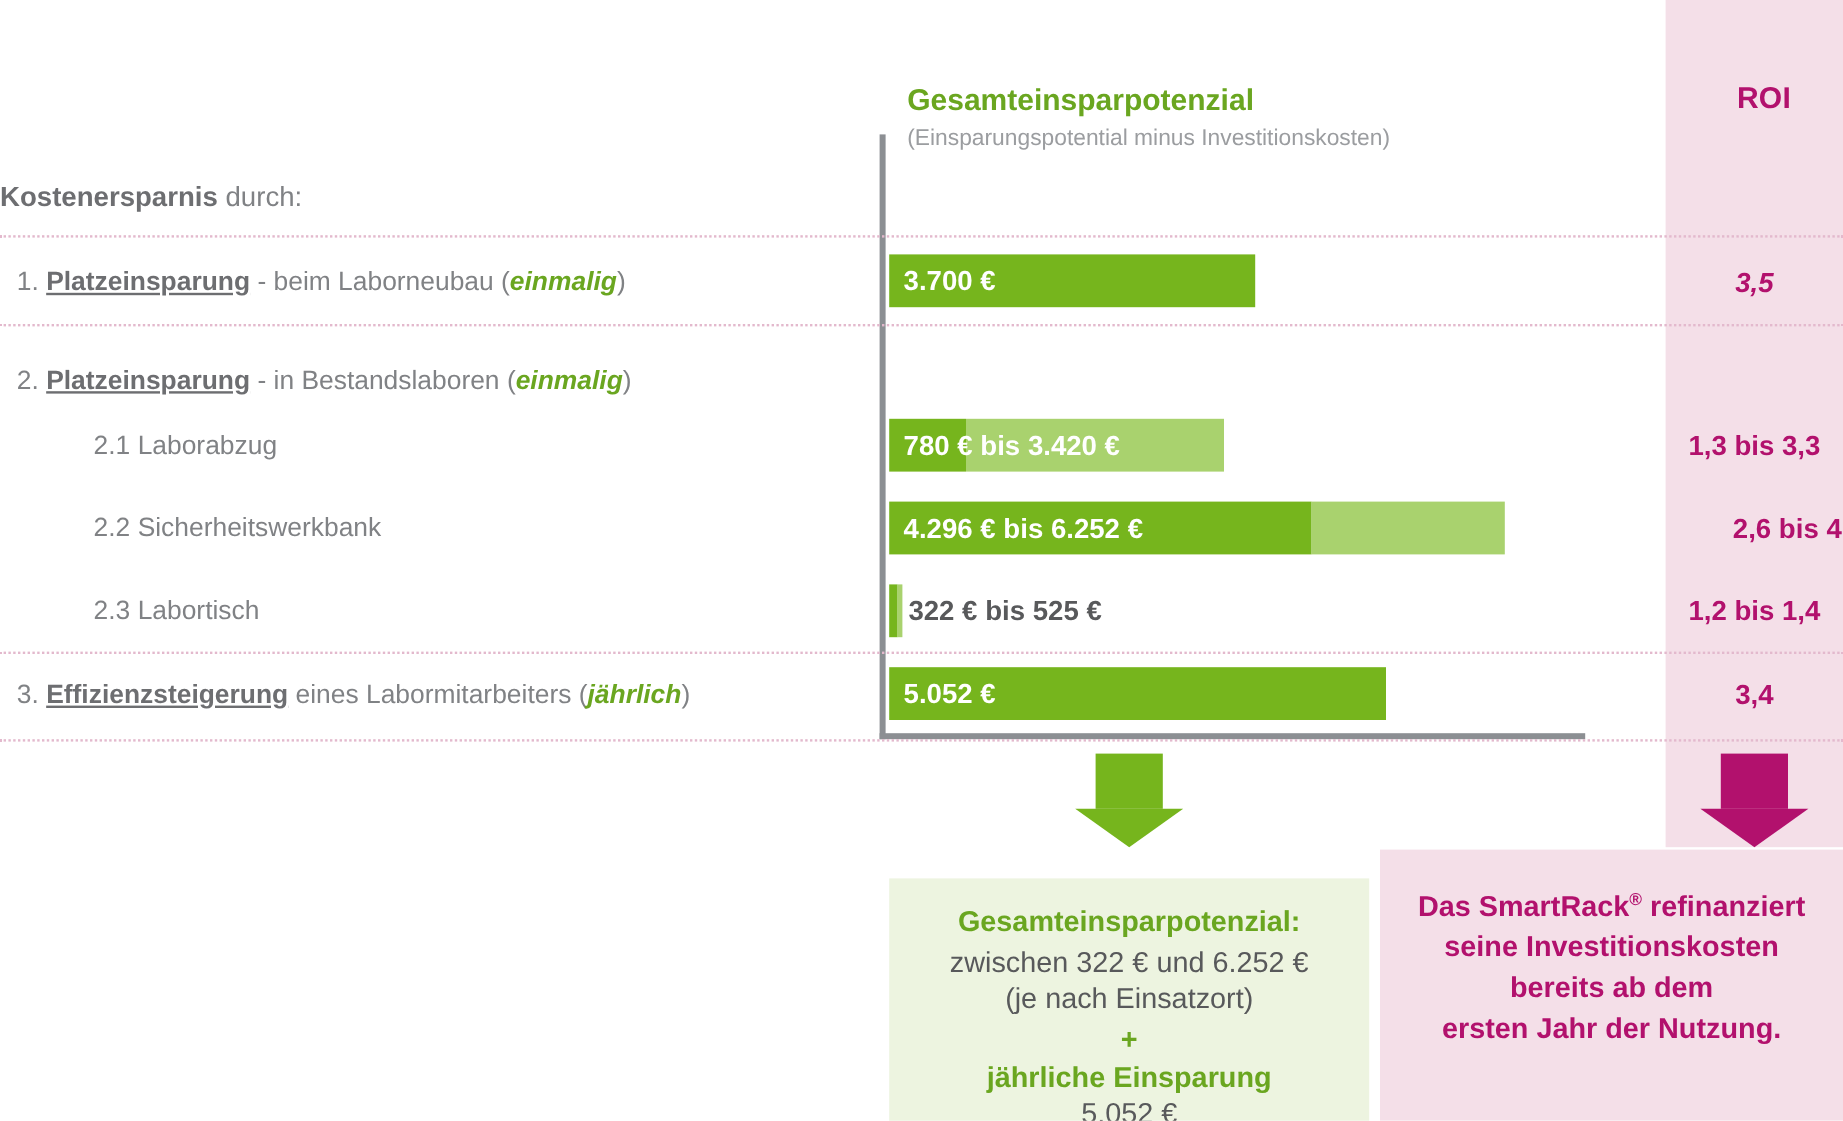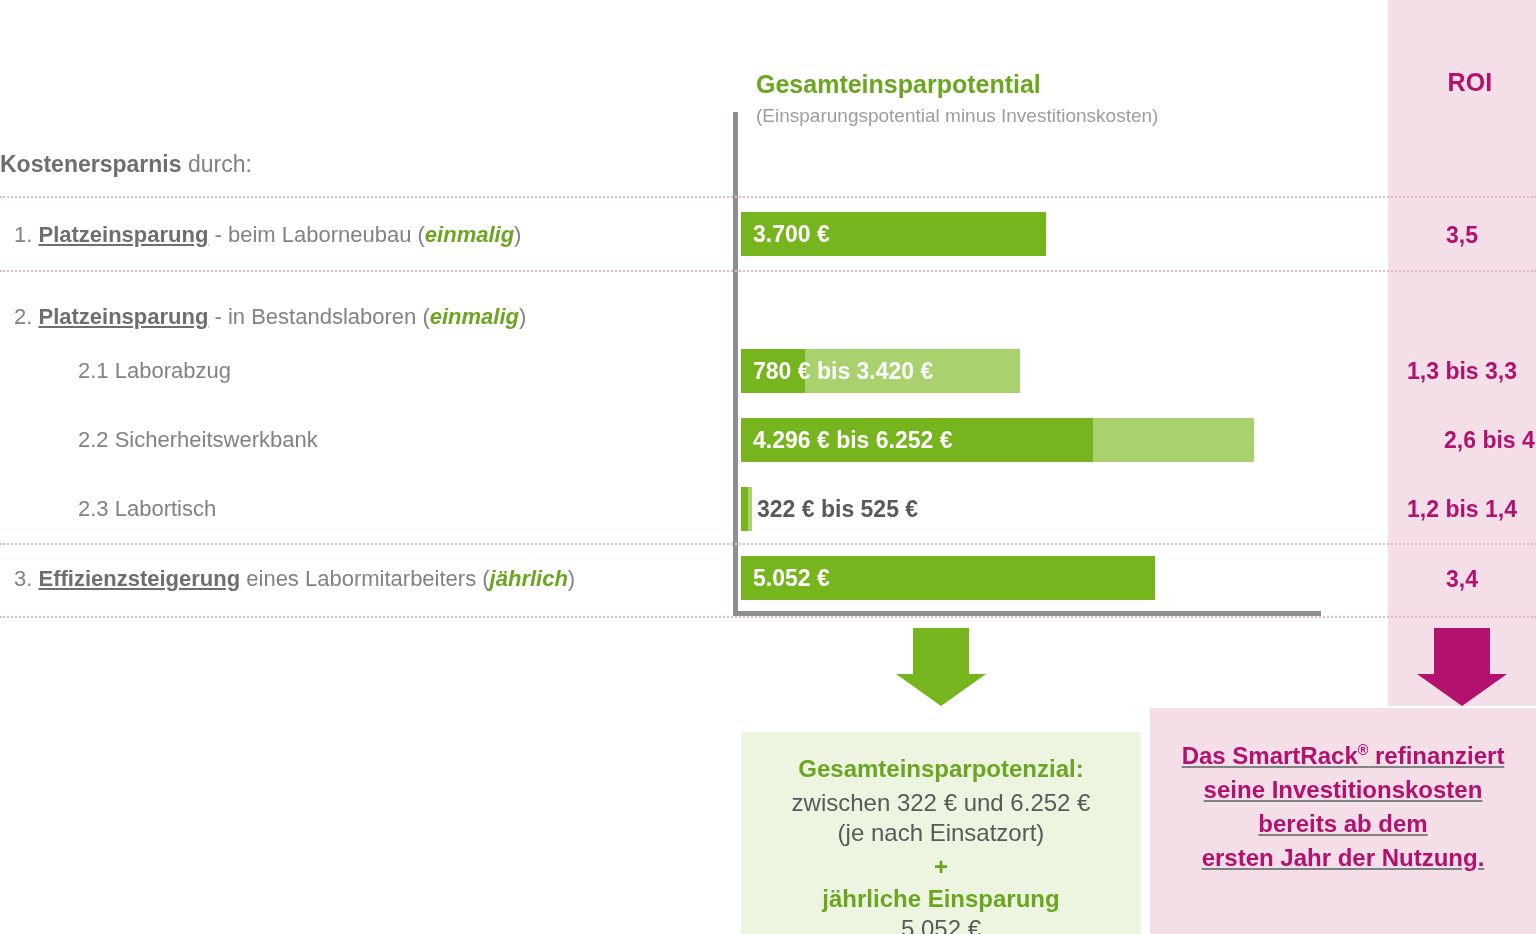--- a/index.html
+++ b/index.html
@@ -203,52 +203,52 @@
     margin-top: 2px;
     font-size: 24px;
     color: #58595b;
   }
   .box-pink .p-line {
     font-size: 24px;
     font-weight: bold;
     color: #b2116d;
     line-height: 34px;
   }
-  .box-pink .p-inner { margin-top: 25px; text-decoration: underline; }
+  .box-pink .p-inner { margin-top: 25px; }
   sup { font-size: .6em; vertical-align: super; }
 </style>
 </head>
 <body>
 
 <div class="canvas">
 
   <div class="roi-band"></div>
 
-  <div class="chart-title">Gesamteinsparpotential</div>
+  <div class="chart-title">Gesamteinsparpotenzial</div>
   <div class="chart-subtitle">(Einsparungspotential minus Investitionskosten)</div>
   <div class="roi-header">ROI</div>
 
   <div class="axis-v"></div>
   <div class="axis-h"></div>
 
   <div class="sep" style="top:196px;"></div>
   <div class="sep" style="top:270px;"></div>
   <div class="sep" style="top:543px;"></div>
   <div class="sep" style="top:616px;"></div>
 
   <div class="kosten"><b>Kostenersparnis</b><span> durch:</span></div>
 
   <div class="lbl" style="left:14px; top:222px;">
     <span>1. </span><b>Platzeinsparung</b><span> - beim Laborneubau (</span><span class="em">einmalig</span><span>)</span>
   </div>
   <div class="bar-wrap" style="left:741px; top:212px; width:305px;">
     <div class="bar-dark" style="width:305px;"></div>
     <div class="bar-text">3.700 €</div>
   </div>
-  <div class="roi-val" style="top:222px;">3,5</div>
+  <div class="roi-val" style="top:222px;font-style:italic;">3,5</div>
 
   <div class="lbl" style="left:14px; top:304px;">
     <span>2. </span><b>Platzeinsparung</b><span> - in Bestandslaboren (</span><span class="em">einmalig</span><span>)</span>
   </div>
 
   <div class="lbl" style="left:78px; top:358px;">2.1 Laborabzug</div>
   <div class="bar-wrap" style="left:741px; top:349px; width:279px;">
     <div class="bar-dark" style="width:64px;"></div>
     <div class="bar-light" style="left:64px; width:215px;"></div>
     <div class="bar-text"><span>780</span><span> € bis 3.420 €</span></div>

